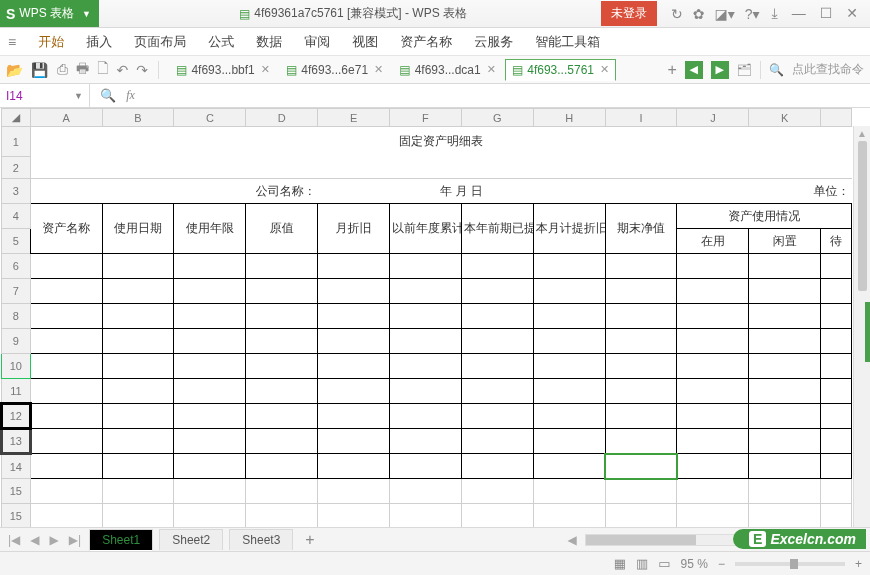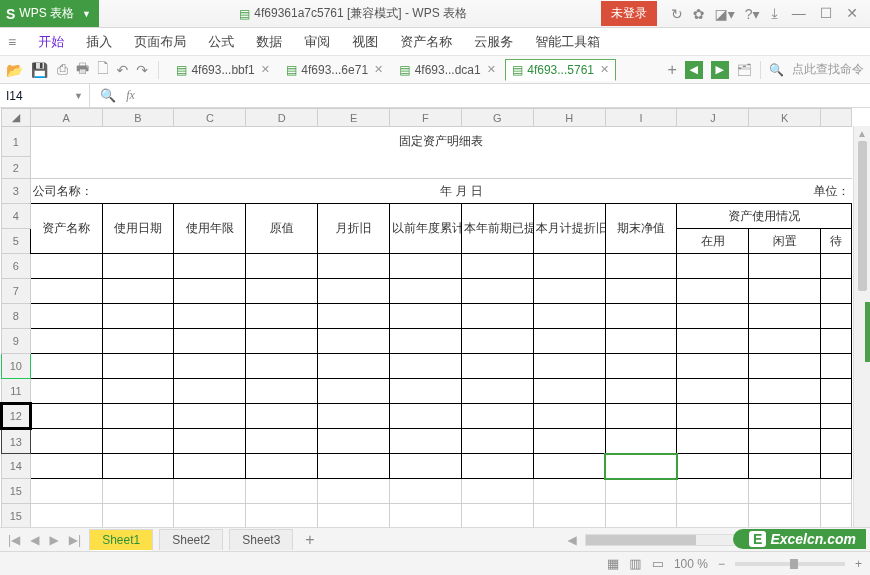--- a/index.html
+++ b/index.html
@@ -16,41 +16,41 @@
   .login-btn { background:#d94f3a; color:#fff; padding:4px 10px; font-size:12px; margin-right:6px;}
   .title-icons { display:flex; gap:10px; align-items:center; color:#888; padding:0 8px;}
   .title-icons span{font-size:14px; cursor:default;}
   .win-ctrl{display:flex; gap:14px; color:#888; padding:0 12px 0 4px;}
   .win-ctrl span{font-size:14px;}
 
   
   .menubar { height:28px; display:flex; align-items:center; padding-left:8px; gap:22px; border-bottom:1px solid #e5e5e5; background:#fff;}
   .menubar .hamb{color:#888; font-size:14px;}
   .menubar .mi{color:#444; font-size:13px;}
-  .menubar .mi.active{color:#6d28d9;}
+  .menubar .mi.active{color:#a16207;}
 
   
   .toolbar { height:28px; display:flex; align-items:center; background:#f9f9f9; border-bottom:1px solid #d9d9d9; padding:0 6px; gap:8px; font-size:12px; color:#666;}
   .toolbar .ico{font-size:14px; color:#888;}
   .toolbar .sep{width:1px; height:18px; background:#ddd; margin:0 2px;}
   .tabstrip{display:flex; align-items:center; gap:2px; flex:1; overflow:hidden;}
   .ftab{display:flex; align-items:center; gap:4px; padding:0 6px; height:22px; border:1px solid transparent; color:#555;}
   .ftab .fi{color:#419b42;}
   .ftab .x{color:#999; font-size:11px; margin-left:2px;}
   .ftab.active{background:#fff; border:1px solid #5fb05f; border-bottom-color:#fff; color:#2e8f3d;}
   .tool-right{display:flex; align-items:center; gap:8px; color:#888;}
   .tool-right .plus{font-size:16px; color:#888;}
   .tool-right .nav{background:#4aa04a; color:#fff; width:18px; height:18px; display:flex; align-items:center; justify-content:center; font-size:11px;}
   .tool-right .split{width:1px; height:18px; background:#ddd;}
   .searchcmd{color:#999; font-size:12px;}
   
   
   .fxbar { height:24px; display:flex; align-items:center; border-bottom:1px solid #d9d9d9; background:#fff;}
   .namebox{width:90px; border-right:1px solid #d9d9d9; padding:0 6px; display:flex; align-items:center; justify-content:space-between; height:100%;}
-  .namebox span{color:#0f172a;}
+  .namebox span{color:#a21caf;}
   .namebox .dd2{color:#888; font-size:9px;}
   .fxarea{display:flex; align-items:center; gap:10px; padding:0 10px; color:#888;}
   .fxarea .mag{font-size:13px;}
   .fxarea .fx{font-style:italic; font-family:serif;}
 
   
   .gridwrap{position:relative; height:calc(575px - 28px - 28px - 28px - 24px - 24px); overflow:hidden; background:#fff;}
   .sheet{border-collapse:collapse; table-layout:fixed; width: 852px;}
   .sheet td, .sheet th{border:1px solid #cfcfcf; height:25px; padding:0 2px; text-align:center; vertical-align:middle; font-size:12px; color:#333; overflow:hidden; white-space:nowrap;}
   .sheet thead th{background:#f1f1f1; font-weight:normal; color:#777; height:18px; font-size:11px;}
@@ -66,21 +66,21 @@
   .selcell{outline:2px solid #3da03d; outline-offset:-1px;}
 
   .vscroll{position:absolute; right:0; top:18px; bottom:0; width:17px; background:#f1f1f1; border-left:1px solid #ddd; display:flex; flex-direction:column; align-items:center; justify-content:space-between; color:#aaa; font-size:10px; padding:2px 0;}
   .vscroll .thumb{width:9px; height:150px; background:#c9c9c9; border-radius:2px; margin-top:2px;}
   .vscroll .greenbar{position:absolute; right:-1px; top:176px; width:6px; height:60px; background:#4aa04a;}
   
   
   .sheettabs{position:absolute; bottom:24px; left:0; right:0; height:24px; background:#f4f4f4; border-top:1px solid #d9d9d9; display:flex; align-items:center; padding:0 6px; gap:6px;}
   .sheettabs .navb{color:#aaa; font-size:12px; padding:0 2px;}
   .stab{padding:3px 12px; background:#eee; border:1px solid #d9d9d9; border-bottom:none; color:#555; font-size:12px;}
-  .stab.active{background:#fde047; color:#2e8f3d; border-bottom:1px solid #fff;}
+  .stab.active{background:#000000; color:#2e8f3d; border-bottom:1px solid #fff;}
   .stab-plus{color:#888; font-size:16px; padding:0 6px;}
   .sheettabs .sep2{flex:1;}
   .hscroll{width:260px; height:12px; background:#eee; border:1px solid #ddd; position:relative;}
   .hscroll .th{position:absolute; left:0; top:0; bottom:0; width:110px; background:#c9c9c9;}
 
   
   .statusbar{position:absolute; bottom:0; left:0; right:0; height:24px; background:#f4f4f4; border-top:1px solid #d9d9d9; display:flex; align-items:center; justify-content:flex-end; padding:0 8px; gap:10px; color:#888; font-size:12px;}
   .statusbar .vb{font-size:13px;}
   .statusbar .slider{width:110px; height:4px; background:#ddd; position:relative;}
   .statusbar .slider .kn{position:absolute; left:50%; top:-3px; width:8px; height:10px; background:#aaa;}
@@ -223,21 +223,21 @@
     <tr>
       <td class="rowhdr">1</td>
       <td colspan="12" class="titlecell" style="border:none;">固定资产明细表</td>
     </tr>
     <tr class="row2">
       <td class="rowhdr" style="border:1px solid #cfcfcf;">2</td>
       <td colspan="12" style="border-bottom:1px solid #cfcfcf;"></td>
     </tr>
     <tr>
       <td class="rowhdr">3</td>
-      <td colspan="4" style="text-align:left; border:none; border-bottom:1px solid #000;">公司名称：</td>
+      <td colspan="4" style="text-align:right; border:none; border-bottom:1px solid #000;">公司名称：</td>
       <td colspan="4" style="border:none; border-bottom:1px solid #000;">年   月   日</td>
       <td colspan="4" style="text-align:right; border:none; border-bottom:1px solid #000;">单位：</td>
     </tr>
     <tr class="tbl">
       <td class="rowhdr" style="border:1px solid #cfcfcf;">4</td>
       <td rowspan="2">资产名称</td>
       <td rowspan="2">使用日期</td>
       <td rowspan="2">使用年限</td>
       <td rowspan="2">原值</td>
       <td rowspan="2">月折旧</td>
@@ -353,21 +353,21 @@
           <td></td>
           <td></td>
           <td></td>
           <td></td>
           <td></td>
           <td></td>
           <td></td>
           <td></td>
         </tr>
     <tr class="tbl">
-          <td class="rowhdr" style="border:1px solid #404040;">13</td>
+          <td class="rowhdr" style="border:3px solid #404040;">13</td>
           <td></td>
           <td></td>
           <td></td>
           <td></td>
           <td></td>
           <td></td>
           <td></td>
           <td></td>
           <td></td>
           <td></td>
@@ -459,21 +459,21 @@
   <div class="hscroll">
       <div class="th"></div>
     </div>
   <span class="navb">▶</span>
 </div>
 
 <div class="statusbar">
   <span class="vb">▦</span>
   <span class="vb">▥</span>
   <span class="vb">▭</span>
-  <span>100 %</span>
+  <span>95 %</span>
   <span>−</span>
   <div class="slider">
       <div class="kn"></div>
     </div>
   <span>+</span>
 </div>
 
 <div class="watermark">
   <span class="e">E</span>
   <span>Excelcn.com</span>

